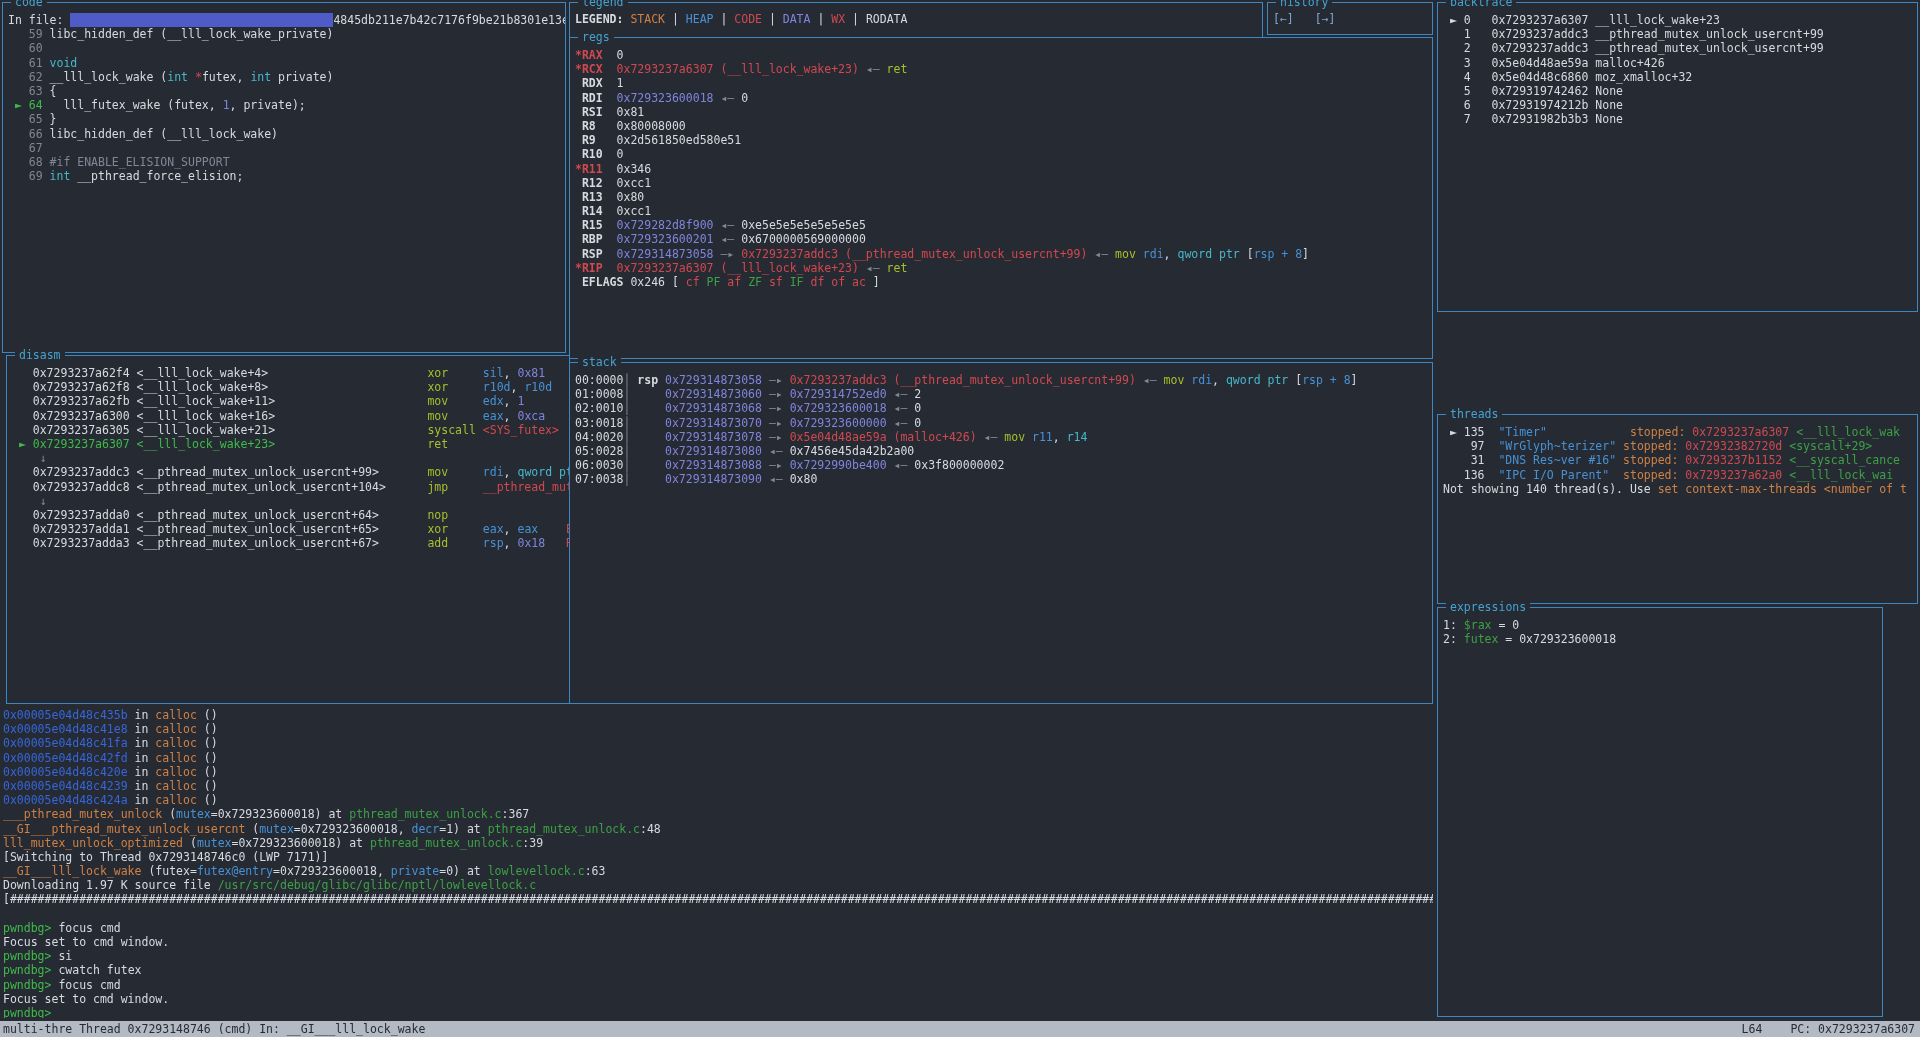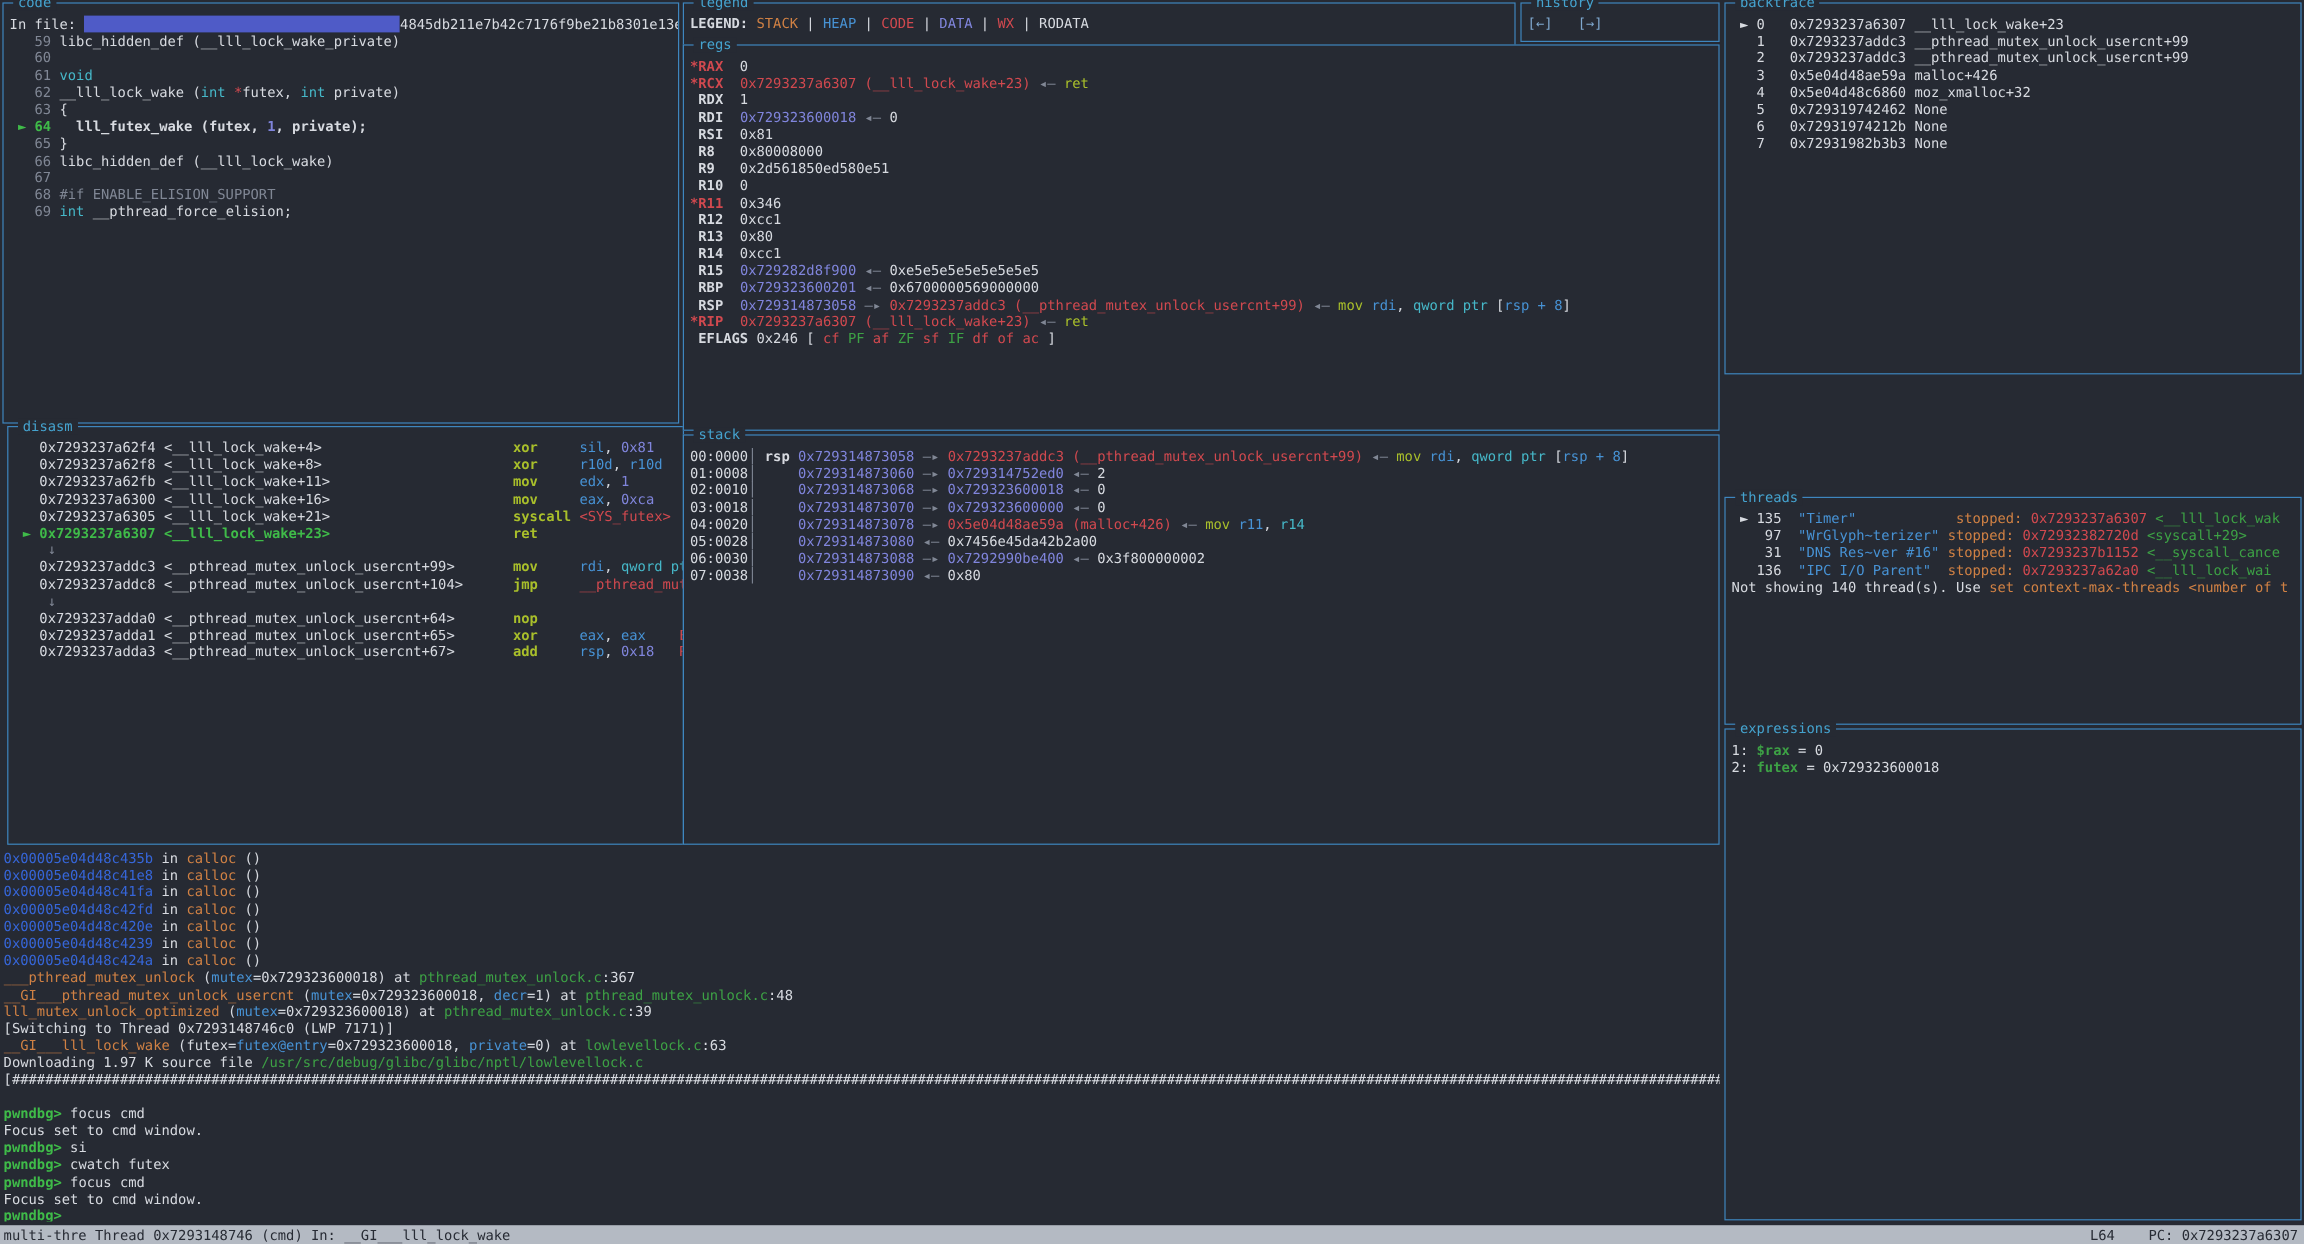--- a/index.html
+++ b/index.html
@@ -11,32 +11,32 @@
   html,body{margin:0;padding:0;background:var(--bg);}
   #screen{position:relative;width:1920px;height:1037px;background:var(--bg);overflow:hidden;
     font-family:"DejaVu Sans Mono","Liberation Mono",monospace;font-size:11.5px;line-height:14.2px;color:var(--fg);}
   .panel{position:absolute;border:1px solid var(--border);box-sizing:border-box;background:var(--bg);}
   .ptitle{position:absolute;top:-7px;left:8px;background:var(--bg);padding:0 4px;color:var(--title);line-height:13px;white-space:pre;}
   .pbody{padding:10px 0 0 5px;height:100%;box-sizing:border-box;overflow:hidden;}
   .ln{height:14.2px;white-space:pre;}
   .w{color:var(--fg)} .wb{color:var(--fg);font-weight:bold}
   .dim{color:var(--dim)} .red{color:var(--red)} .rb{color:var(--red);font-weight:bold}
   .org{color:var(--org)} .ol{color:var(--ol)} .gr{color:var(--gr)} .pg{color:var(--pg)}
-  .bl{color:var(--bl)} .b2{color:var(--b2)} .pu{color:var(--pu)} .cy{color:var(--cy)} .b{font-weight:bold}
+  .bl{color:var(--bl)} .b2{color:var(--b2)} .pu{color:var(--pu)} .cy{color:var(--cy)} .b{font-weight:normal}
   .redact{background:var(--redact);}
   #p-code{left:2px;top:2px;width:564px;height:351px}
   #p-disasm{left:6px;top:355px;width:564px;height:349px}
   #p-legend{left:569px;top:2px;width:694px;height:48px}
   #p-legend .pbody,#p-history .pbody{padding-top:9px}
   #p-history{left:1267px;top:2px;width:166px;height:33px}
   #p-regs{left:569px;top:37px;width:864px;height:322px}
   #p-stack{left:569px;top:362px;width:864px;height:342px}
   #p-backtrace{left:1437px;top:2px;width:481px;height:310px}
   #p-threads{left:1437px;top:414px;width:481px;height:190px}
-  #p-expressions{left:1437px;top:607px;width:481px;height:410px}
+  #p-expressions{left:1437px;top:607px;width:446px;height:410px}
   #log{position:absolute;left:3px;top:708px;width:1430px;height:310px;overflow:hidden;}
   #statusbar{position:absolute;left:0;top:1021px;width:1920px;height:16px;background:var(--sbbg);color:#272b34;white-space:pre;}
   #statusbar .sleft{position:absolute;left:3px;top:1px;}
   #statusbar .sright{position:absolute;right:5px;top:1px;text-align:center;}
   #statusbar .sline{margin-right:28px;}
   .histbtn{background:none;border:none;font:inherit;color:#7fa8cf;padding:0;margin-right:14px;cursor:pointer;white-space:pre;}
 </style>
 </head>
 <body>
 

